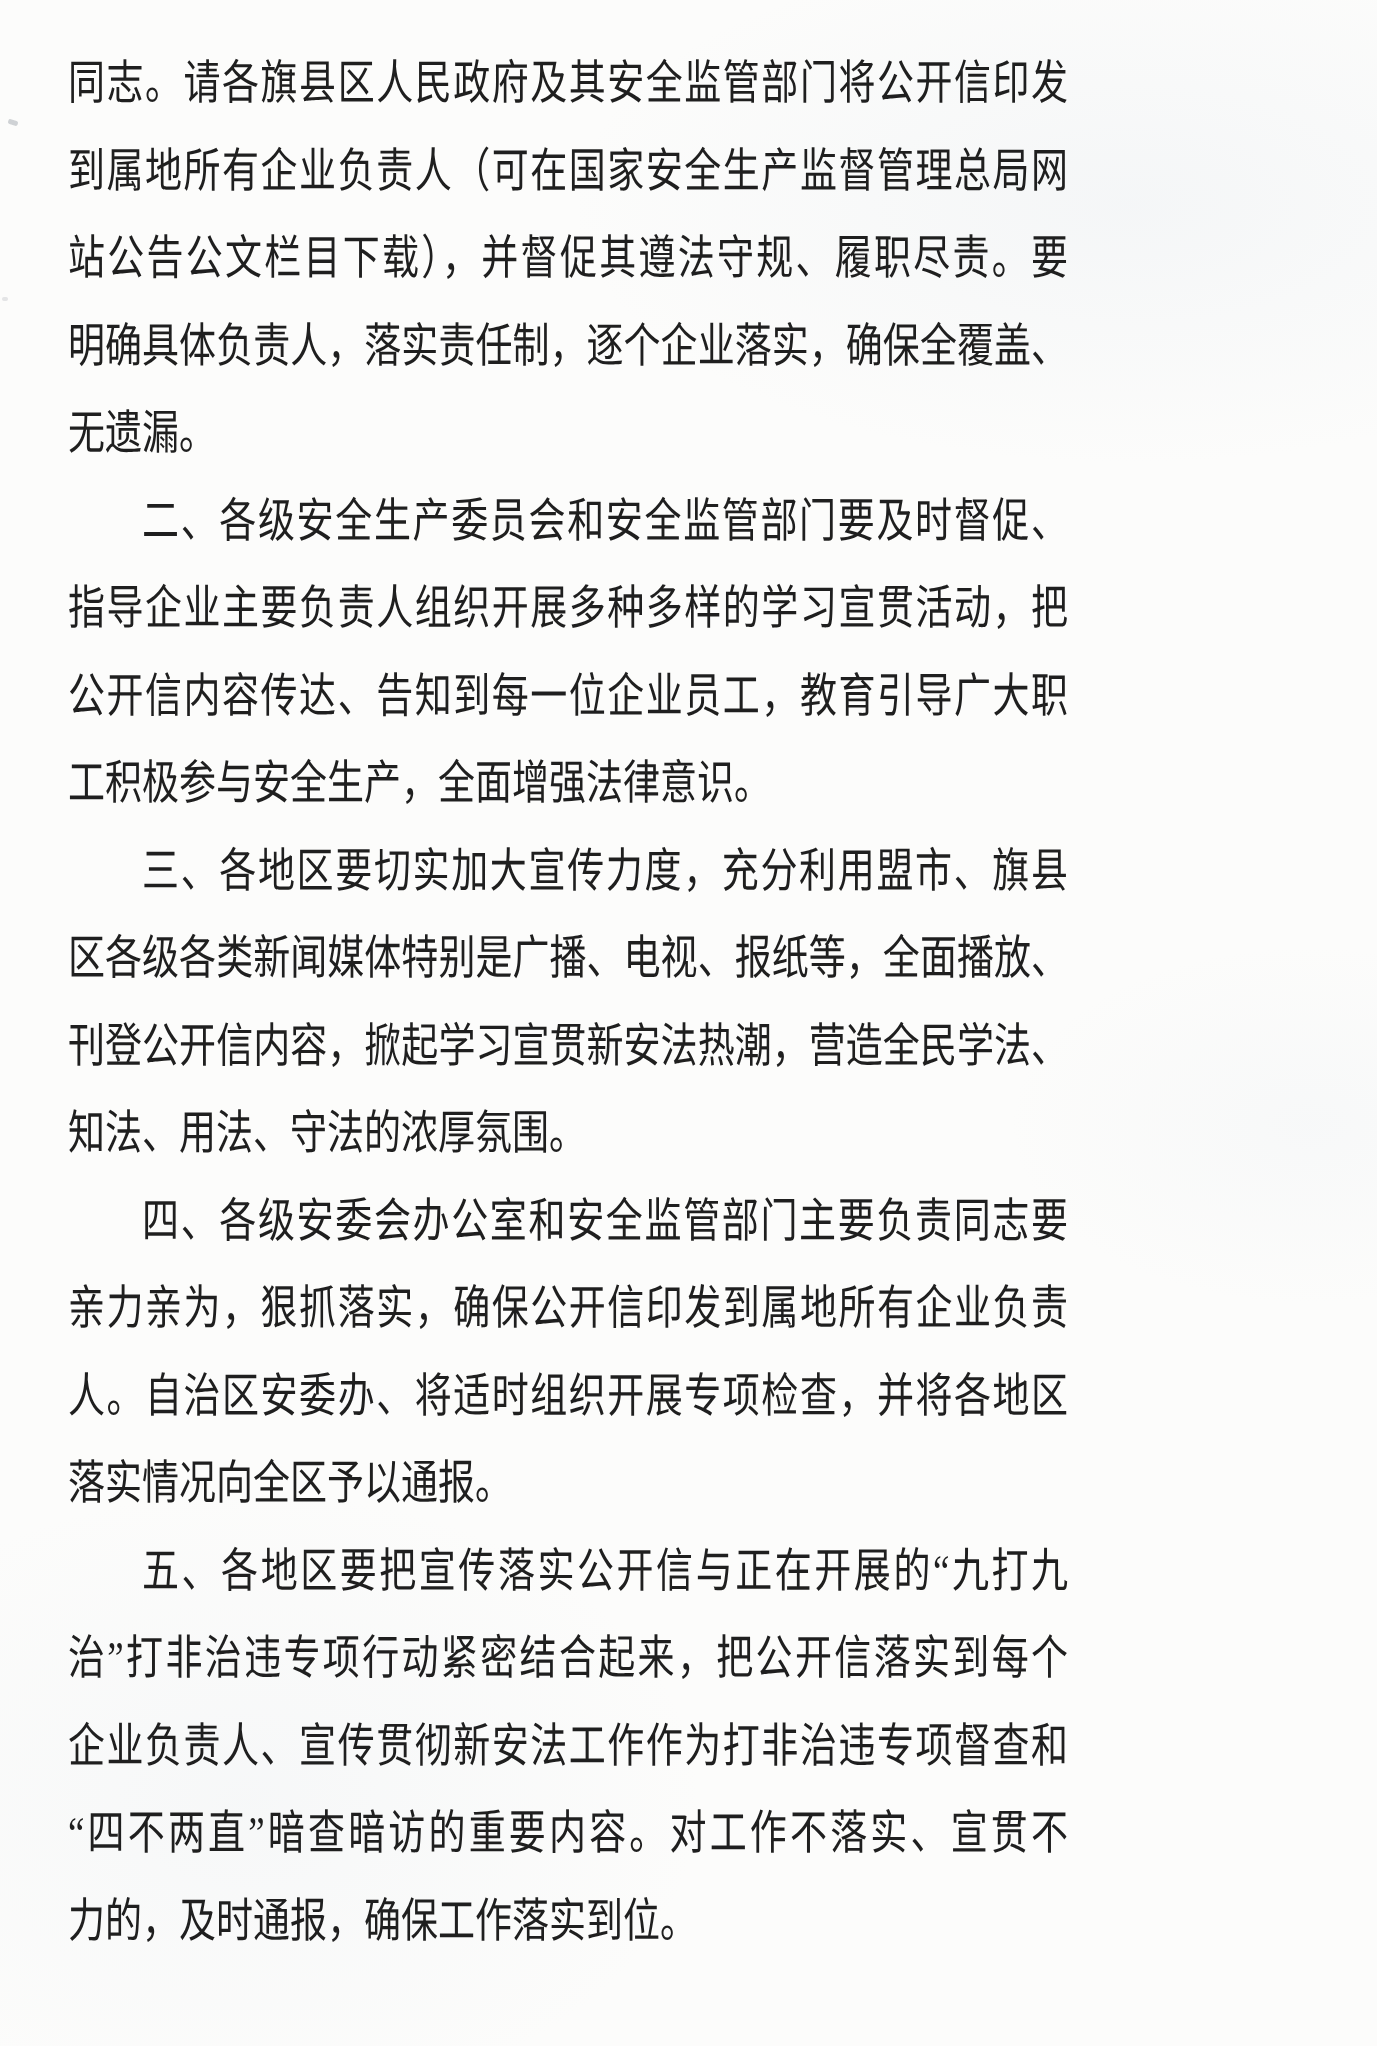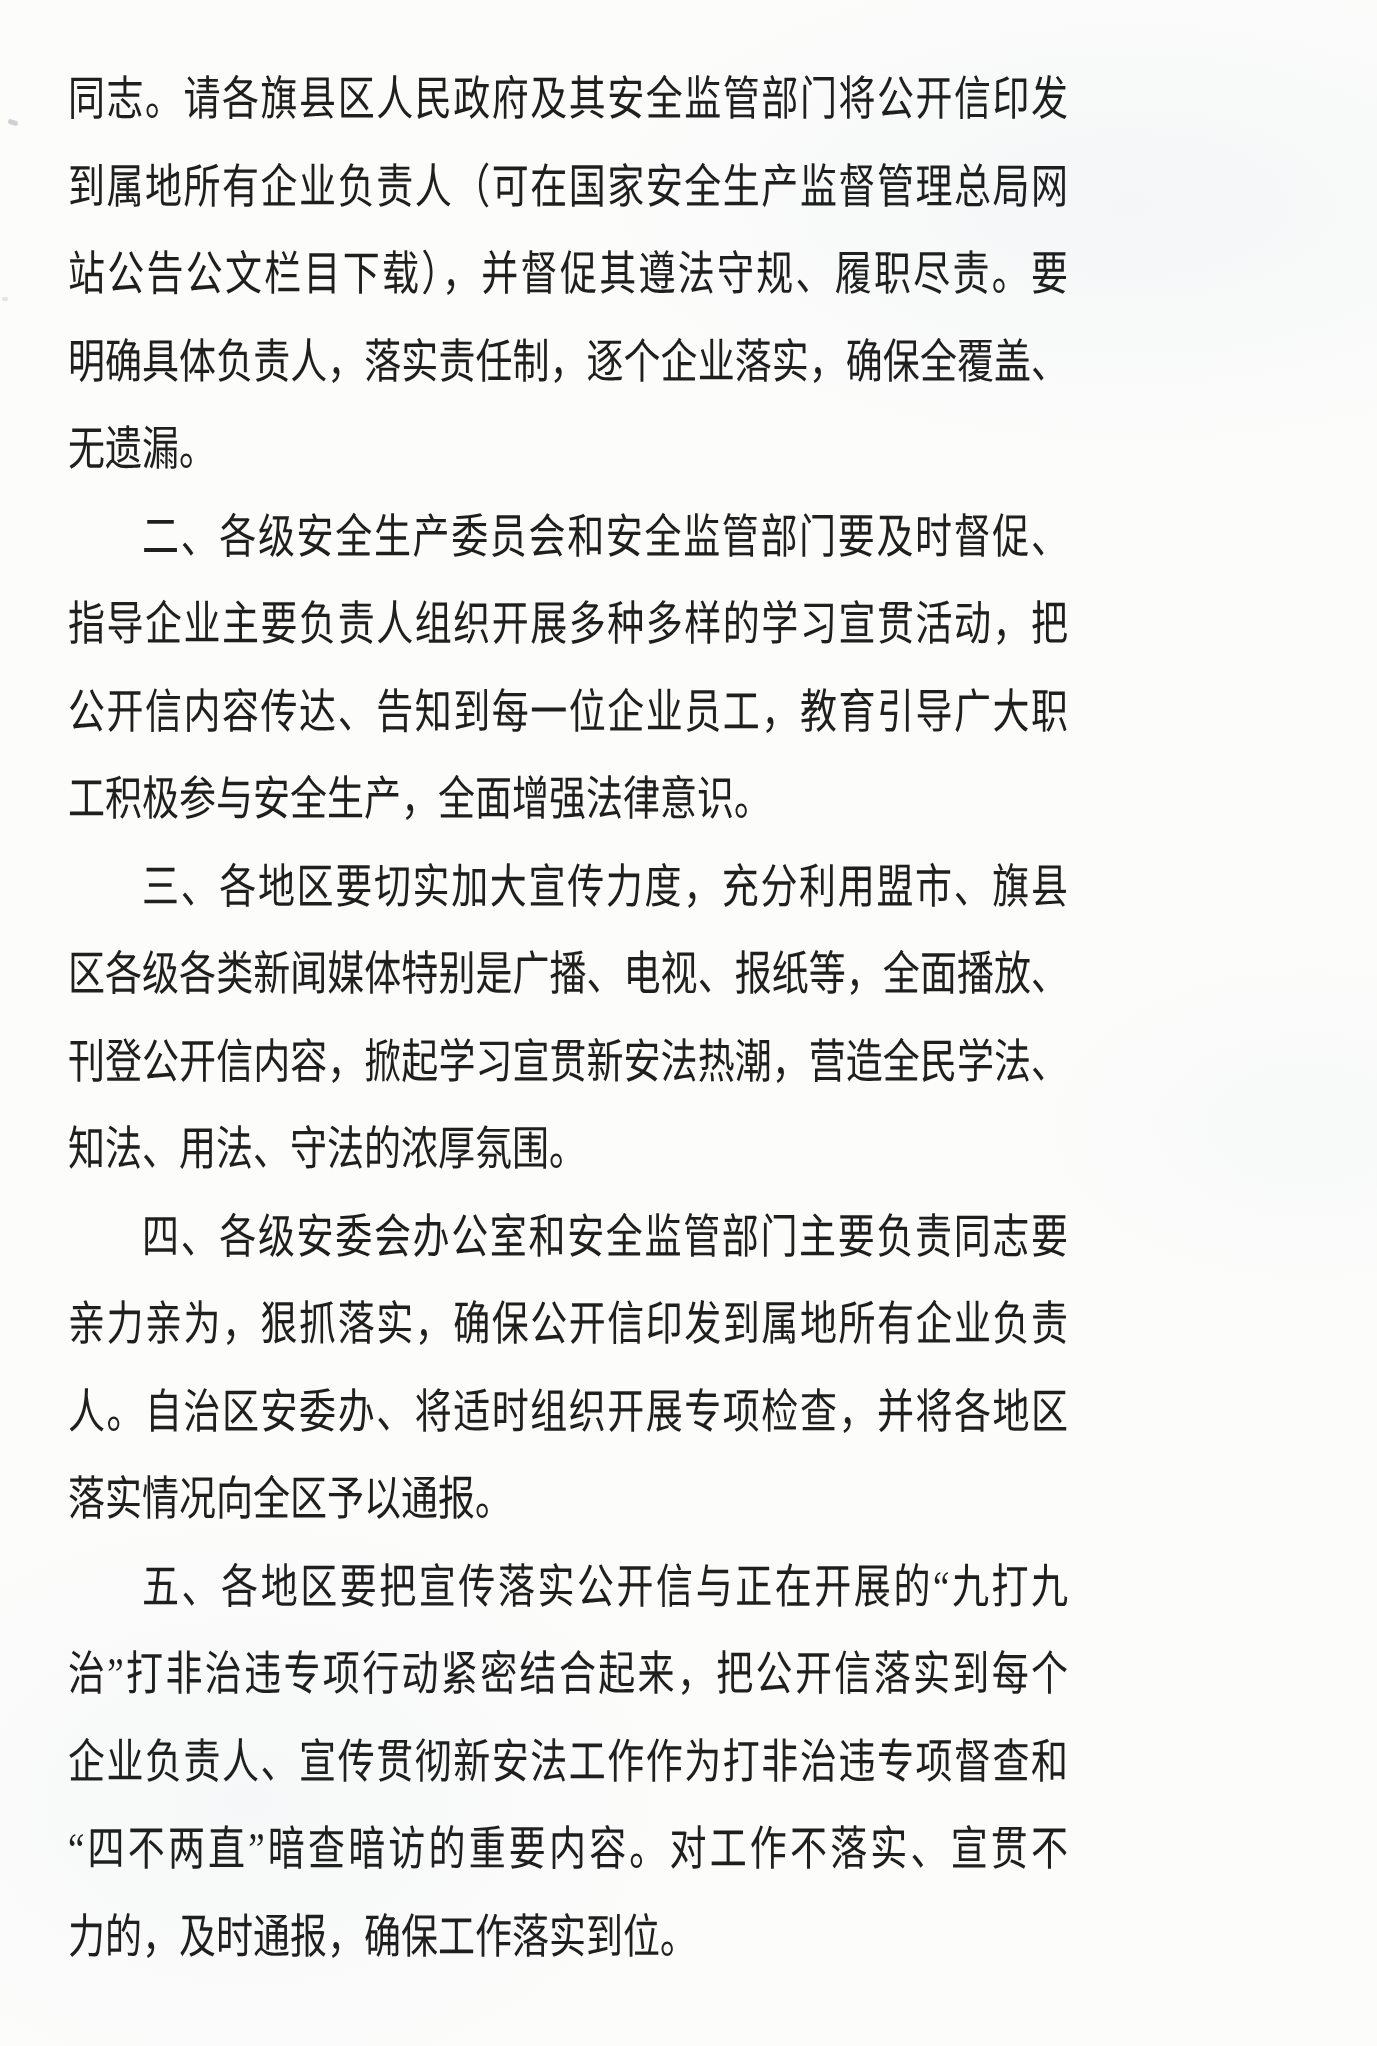--- a/index.html
+++ b/index.html
@@ -15,21 +15,21 @@
     background:
       radial-gradient(900px 420px at 82% 10%, rgba(206,216,228,0.16), transparent 62%),
       radial-gradient(760px 520px at 18% 88%, rgba(206,216,228,0.12), transparent 60%),
       radial-gradient(500px 300px at 95% 55%, rgba(206,216,228,0.10), transparent 60%),
       #fcfcfb;
     color:#1f1f1f;
   }
   .text-col{
     position:absolute;
     left:68px;
-    top:56px;
+    top:40px;
     width:1000px;
   }
   .line{
     font-family:"Liberation Serif",serif;
     font-size:37px;
     height:87.5px;
     line-height:87.5px;
     color:#1f1f1f;
     transform:scaleY(1.28);
     transform-origin:50% 50%;

